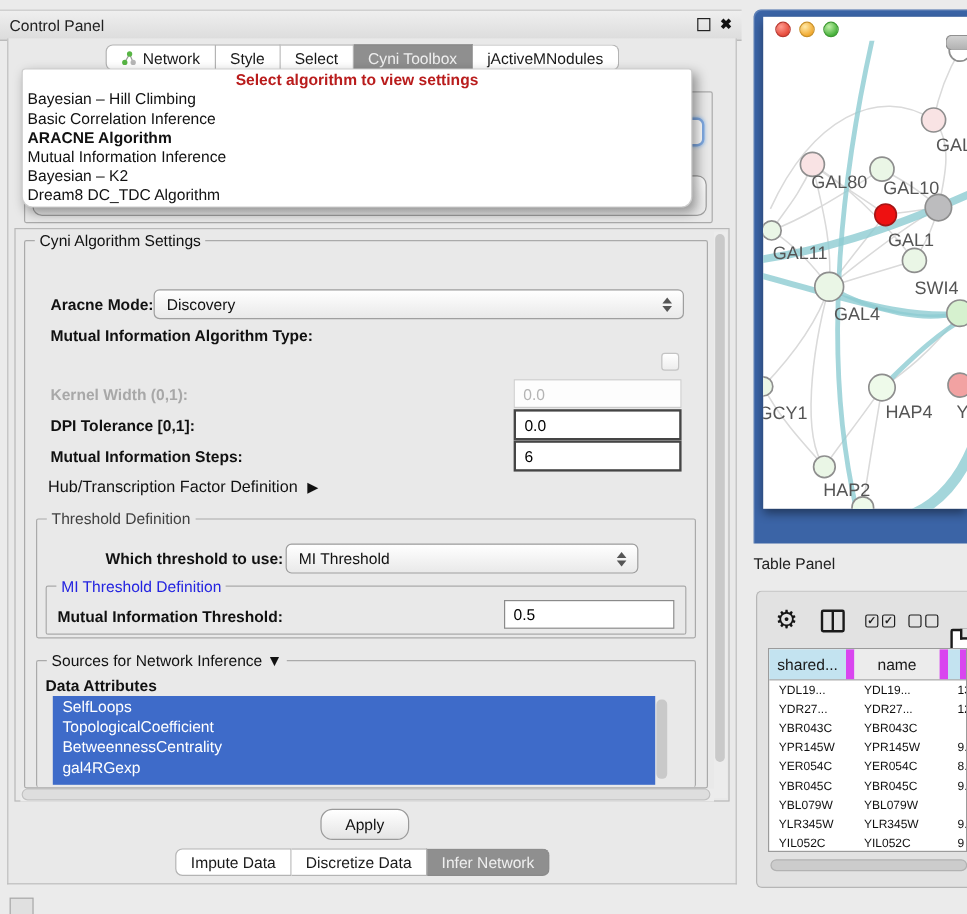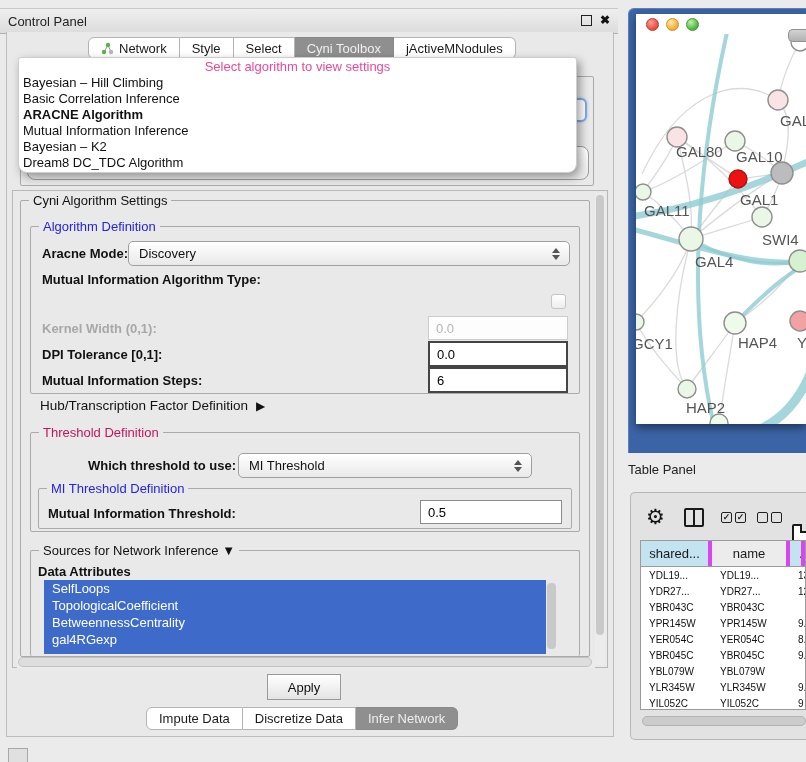--- a/index.html
+++ b/index.html
@@ -19,28 +19,28 @@
   .seg-row{display:flex;height:22px;font-size:13px;}
   .seg{background:#ffffff;border:1px solid #b4b4b4;border-left:none;display:flex;align-items:center;
        padding:0 12px;color:#1a1a1a;white-space:nowrap;}
   .seg.first{border-left:1px solid #b4b4b4;border-radius:6px 0 0 6px;}
   .seg.last{border-radius:0 6px 6px 0;}
   .seg.sel{background:#8f8f8f;color:#efefef;border-color:#8a8a8a;}
   
   .popup{left:18px;top:57px;width:557px;height:114px;background:#ffffff;border:1px solid #cdcdcd;
          border-radius:3px 3px 9px 9px;box-shadow:3px 4px 10px rgba(0,0,0,.38);z-index:40;
          font-size:13px;}
-  .popup .prompt{color:#ec4899;text-align:center;height:16px;line-height:16px;margin-top:1px;}
+  .popup .prompt{color:#b91c1c;text-align:center;height:16px;line-height:16px;margin-top:1px;font-weight:bold;}
   .popup .item{height:16px;line-height:16px;padding-left:4px;color:#111;}
   .popup .item.sel{font-weight:bold;}
   
   .gbox{border:1px solid #aaaaaa;border-radius:2px;background:transparent;}
   .gtitle{position:absolute;top:-8px;left:8px;background:#e9e9e9;padding:0 4px;font-size:13px;color:#111;}
   .gtitle.blue{color:#2323e0;}
-  .gtitle.green{color:#be185d;}
+  .gtitle.green{color:#404040;}
   .combo{background:linear-gradient(#ffffff,#e9e9e9);border:1px solid #9f9f9f;border-radius:5px;
          display:flex;align-items:center;font-size:13px;color:#111;}
   .combo .ctext{padding-left:10px;flex:1;white-space:nowrap;overflow:hidden;}
   .steppers{width:18px;display:flex;flex-direction:column;align-items:center;gap:2px;padding-right:4px;}
   .tri-up{width:0;height:0;border-left:4px solid transparent;border-right:4px solid transparent;border-bottom:5px solid #555;}
   .tri-dn{width:0;height:0;border-left:4px solid transparent;border-right:4px solid transparent;border-top:5px solid #555;}
   .flabel{font-size:13px;font-weight:bold;color:#111;white-space:nowrap;}
   .flabel.dis{color:#a8a8a8;}
   .tfield{position:absolute;box-sizing:border-box;background:#ffffff;font-family:"Liberation Sans",sans-serif;
           font-size:13px;text-align:left;padding:0 7px;border:1px solid #999;}
@@ -49,21 +49,21 @@
   .checkbox{box-sizing:border-box;width:15px;height:15px;border:1px solid #c4c4c4;border-radius:3px;
             background:linear-gradient(#ffffff,#ededed);}
   .viewport{left:12px;top:190px;width:596px;height:478px;background:#e9e9e9;border:1px solid #b8b8b8;box-sizing:border-box;}
   .vscroll-track{right:1px;top:2px;width:11px;height:472px;background:#ececec;}
   .vthumb{position:absolute;left:1px;top:2px;width:8px;height:440px;background:#c9c9c9;border-radius:4px;}
   .hscroll{left:4px;top:466px;width:578px;height:11px;background:#ececec;}
   .hthumb{position:absolute;left:1px;top:0;width:574px;height:10px;background:#dedede;border:1px solid #c2c2c2;border-radius:5px;box-sizing:border-box;}
   .listbox{background:#3e6bc9;color:#ffffff;font-size:13px;overflow:hidden;}
   .listbox .li{height:17px;line-height:17px;padding-left:8px;white-space:nowrap;}
   .list-thumb{position:absolute;width:9px;background:#c9c9c9;border-radius:4px;}
-  .btn{background:linear-gradient(#ffffff,#e4e4e4);border:1px solid #9a9a9a;border-radius:0;
+  .btn{background:linear-gradient(#ffffff,#e4e4e4);border:1px solid #9a9a9a;border-radius:10px;
        font-size:13px;color:#111;display:flex;align-items:center;justify-content:center;}
   .hub-arrow{display:inline-block;font-size:12px;color:#111;margin-left:8px;}
   
   .blue-frame{left:628px;top:8px;width:178px;height:445px;background:#3b64a6;border-radius:6px 0 0 0;
               box-shadow:inset 1px 1px 0 rgba(255,255,255,.18);}
   .net-window{left:636px;top:14px;width:170px;height:410px;background:#ffffff;box-shadow:0 4px 8px rgba(0,0,0,.45);}
   .tl{position:absolute;width:13px;height:13px;border-radius:50%;box-sizing:border-box;}
   .tl.red{background:radial-gradient(circle at 35% 30%,#ff9b90,#e74c3c 70%);border:1px solid #b93a32;}
   .tl.yel{background:radial-gradient(circle at 35% 30%,#ffe9a8,#f2ab32 70%);border:1px solid #c8912a;}
   .tl.grn{background:radial-gradient(circle at 35% 30%,#c0f0a8,#4ab33e 70%);border:1px solid #3f9a34;}
@@ -76,21 +76,21 @@
             border-radius:5px 0 0 5px;border-right:none;box-sizing:border-box;}
   .gear{font-size:21px;color:#141414;line-height:21px;}
   .split-icon{width:20px;height:19px;border:2px solid #1a1a1a;border-radius:2px;box-sizing:border-box;position:relative;background:#fff0;}
   .split-icon:before{content:"";position:absolute;left:7px;top:0;width:2px;height:15px;background:#1a1a1a;}
   .cb-ico{width:11px;height:11px;border:1.5px solid #1f1f1f;border-radius:2px;box-sizing:border-box;
           font-size:9px;line-height:9px;text-align:center;color:#1f1f1f;font-weight:bold;}
   .doc-icon{width:17px;height:23px;border:2px solid #1a1a1a;border-radius:2px;box-sizing:border-box;position:relative;background:#fff;}
   .doc-icon:before{content:"";position:absolute;right:-2px;top:-2px;width:7px;height:7px;background:#e2e2e2;border-left:2px solid #1a1a1a;border-bottom:2px solid #1a1a1a;}
   .table{left:640px;top:540px;width:166px;height:170px;background:#ffffff;border:1px solid #9b9b9b;box-sizing:border-box;overflow:hidden;}
   .thead{display:grid;grid-template-columns:71px 78px 1fr;height:25px;border-bottom:1px solid #9b9b9b;font-size:13px;}
-  .th{display:flex;align-items:center;justify-content:center;background:#ececec;border-right:4px solid #d946ef;overflow:hidden;white-space:nowrap;}
+  .th{display:flex;align-items:center;justify-content:center;background:#ececec;border-right:7px solid #d946ef;overflow:hidden;white-space:nowrap;}
   .th.selcol{background:#c3e3f0;}
   .th.c2{justify-content:flex-start;padding-left:10px;}
   .trow{display:grid;grid-template-columns:71px 78px 1fr;height:16px;font-size:10px;}
   .tcell{padding-left:8px;white-space:nowrap;overflow:hidden;display:flex;align-items:center;color:#101010;}
   .tp-hscroll{left:642px;top:716px;width:164px;height:10px;background:#cccccc;border:1px solid #b2b2b2;border-radius:5px;box-sizing:border-box;}
   .stub{left:8px;top:748px;width:18px;height:14px;background:#e0e0e0;border:1px solid #a8a8a8;}
 </style>
 </head>
 <body>
 
@@ -153,23 +153,20 @@
     </div>
     <div class="abs hscroll">
       <div class="hthumb"></div>
     </div>
   </div>
 
   <div class="abs gbox" style="left:20px;top:200px;width:568px;height:455px;">
     <span class="gtitle">Cyni Algorithm Settings</span>
   </div>
 
-  <div class="abs gbox" style="left:30px;top:226px;width:548px;height:166px;">
-    <span class="gtitle blue">Algorithm Definition</span>
-  </div>
   <div class="abs flabel" style="left:42px;top:246px;">Aracne Mode:</div>
   <div class="abs combo" style="left:128px;top:241px;width:440px;height:23px;">
     <span class="ctext">Discovery</span>
     <span class="steppers">
         <span class="tri-up"></span>
         <span class="tri-dn"></span>
       </span>
   </div>
   <div class="abs flabel" style="left:42px;top:272px;">Mutual Information Algorithm Type:</div>
   <div class="abs checkbox" style="left:551px;top:294px;"></div>

